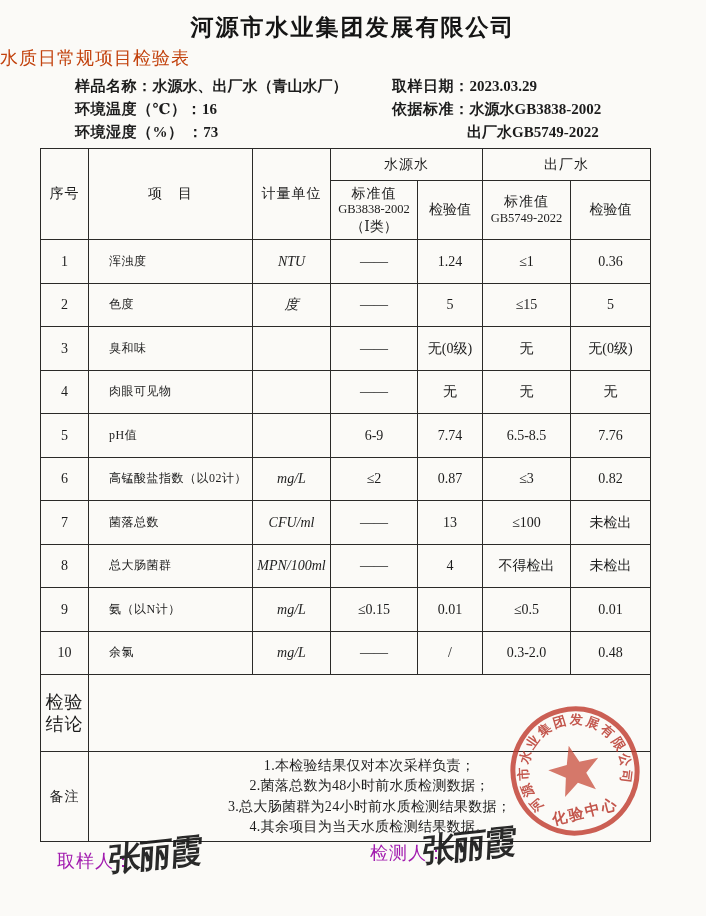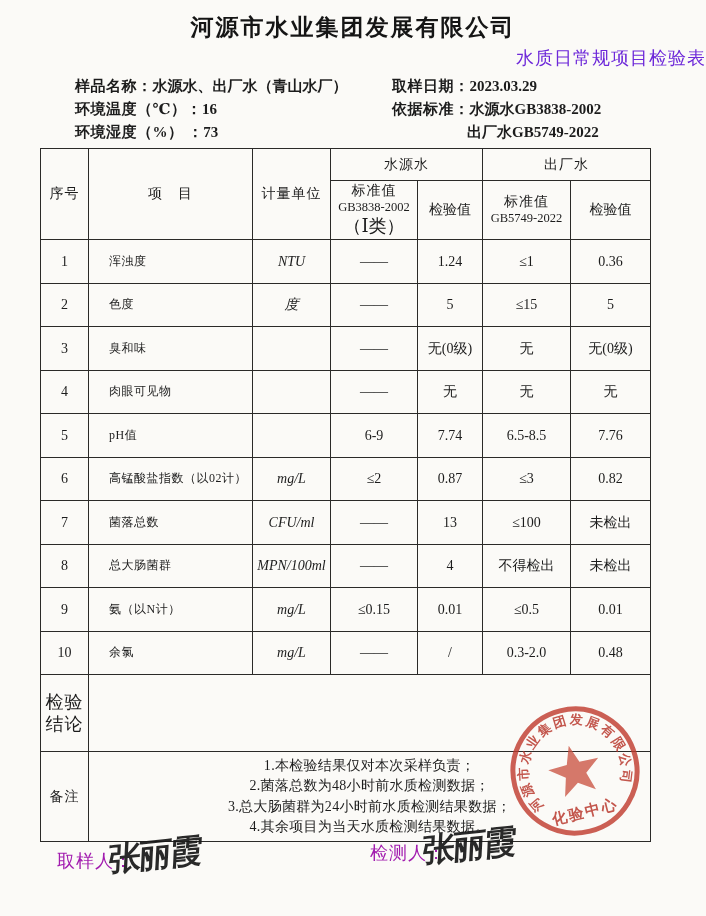--- a/index.html
+++ b/index.html
@@ -8,41 +8,41 @@
     background:#fbfaf7;
     font-family:"Liberation Serif","DejaVu Serif",serif;
     color:#1c1c1c;
   }
   .page-title{
     position:absolute;top:12px;left:0;width:706px;text-align:center;
     font-family:"Liberation Sans","DejaVu Sans",sans-serif;
     font-size:23px;font-weight:700;letter-spacing:2px;color:#151515;
   }
   .page-subtitle{
-    position:absolute;top:46px;left:0;width:706px;text-align:right;
-    font-size:18px;letter-spacing:1px;color:#6d28d9;
+    position:absolute;top:46px;left:0;width:706px;text-align:left;
+    font-size:18px;letter-spacing:1px;color:#c2410c;
   }
   .info-line{position:absolute;font-size:15px;white-space:nowrap;color:#1c1c1c;font-weight:bold;}
   .il-label{letter-spacing:.5px;}
   .report-table{
     position:absolute;left:40px;top:148px;width:610px;
     border-collapse:collapse;table-layout:fixed;
   }
   .report-table td{
     border:1.4px solid #2b2a28;
     text-align:center;vertical-align:middle;
     font-size:14px;padding:0;line-height:1.25;
     overflow:hidden;
   }
   .report-table td.item-cell{text-align:left;padding-left:20px;font-size:12px;letter-spacing:.5px;}
   .hdr{font-size:15px;letter-spacing:1px;}
   .hdr-sub{font-size:14px;}
   .std-l1{font-size:14px;letter-spacing:1px;}
   .std-l2{font-size:12.5px;}
-  .std-l3{font-size:18px;}
+  .std-l3{font-size:14px;}
   .unit-cell{font-size:13px;font-style:italic;}
   .remarks-cell{text-align:center;padding:4px 6px !important;font-size:13.5px;}
   .remarks-cell div{line-height:1.45;letter-spacing:.3px;}
   .concl-label div, .concl-label{font-size:18px;letter-spacing:1px;}
   .footer-label{position:absolute;font-size:18px;letter-spacing:1px;color:#a21caf;}
   .signature{
     position:absolute;font-size:33px;font-weight:700;color:#181818;
     transform:rotate(-6deg) skewX(-9deg);letter-spacing:-2px;opacity:.92;
     font-family:"Liberation Serif","DejaVu Serif",serif;white-space:nowrap;
   }

